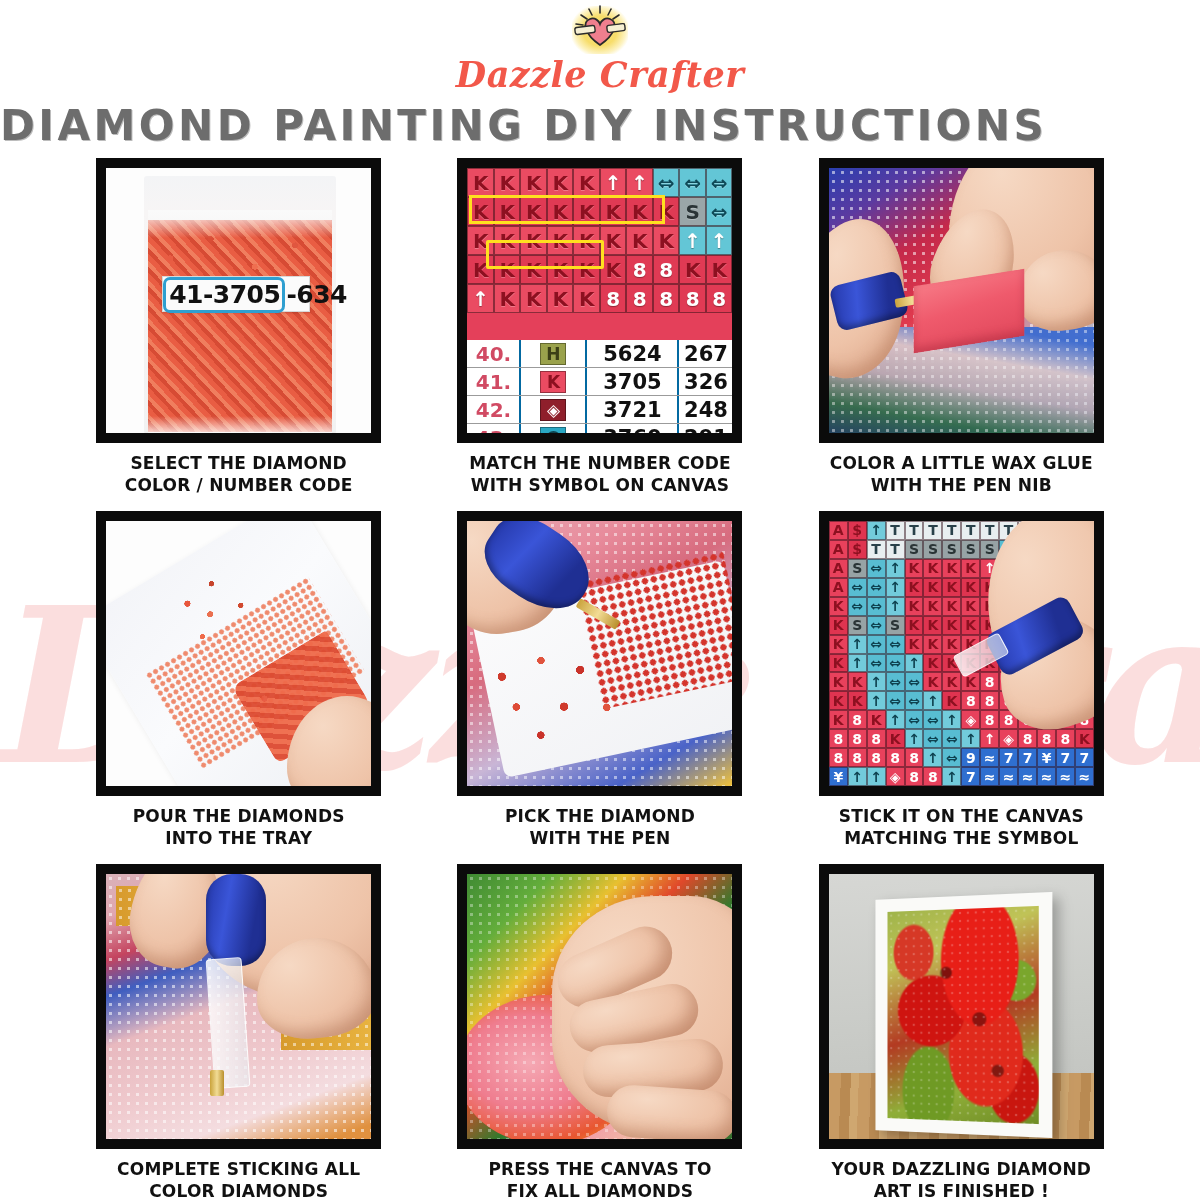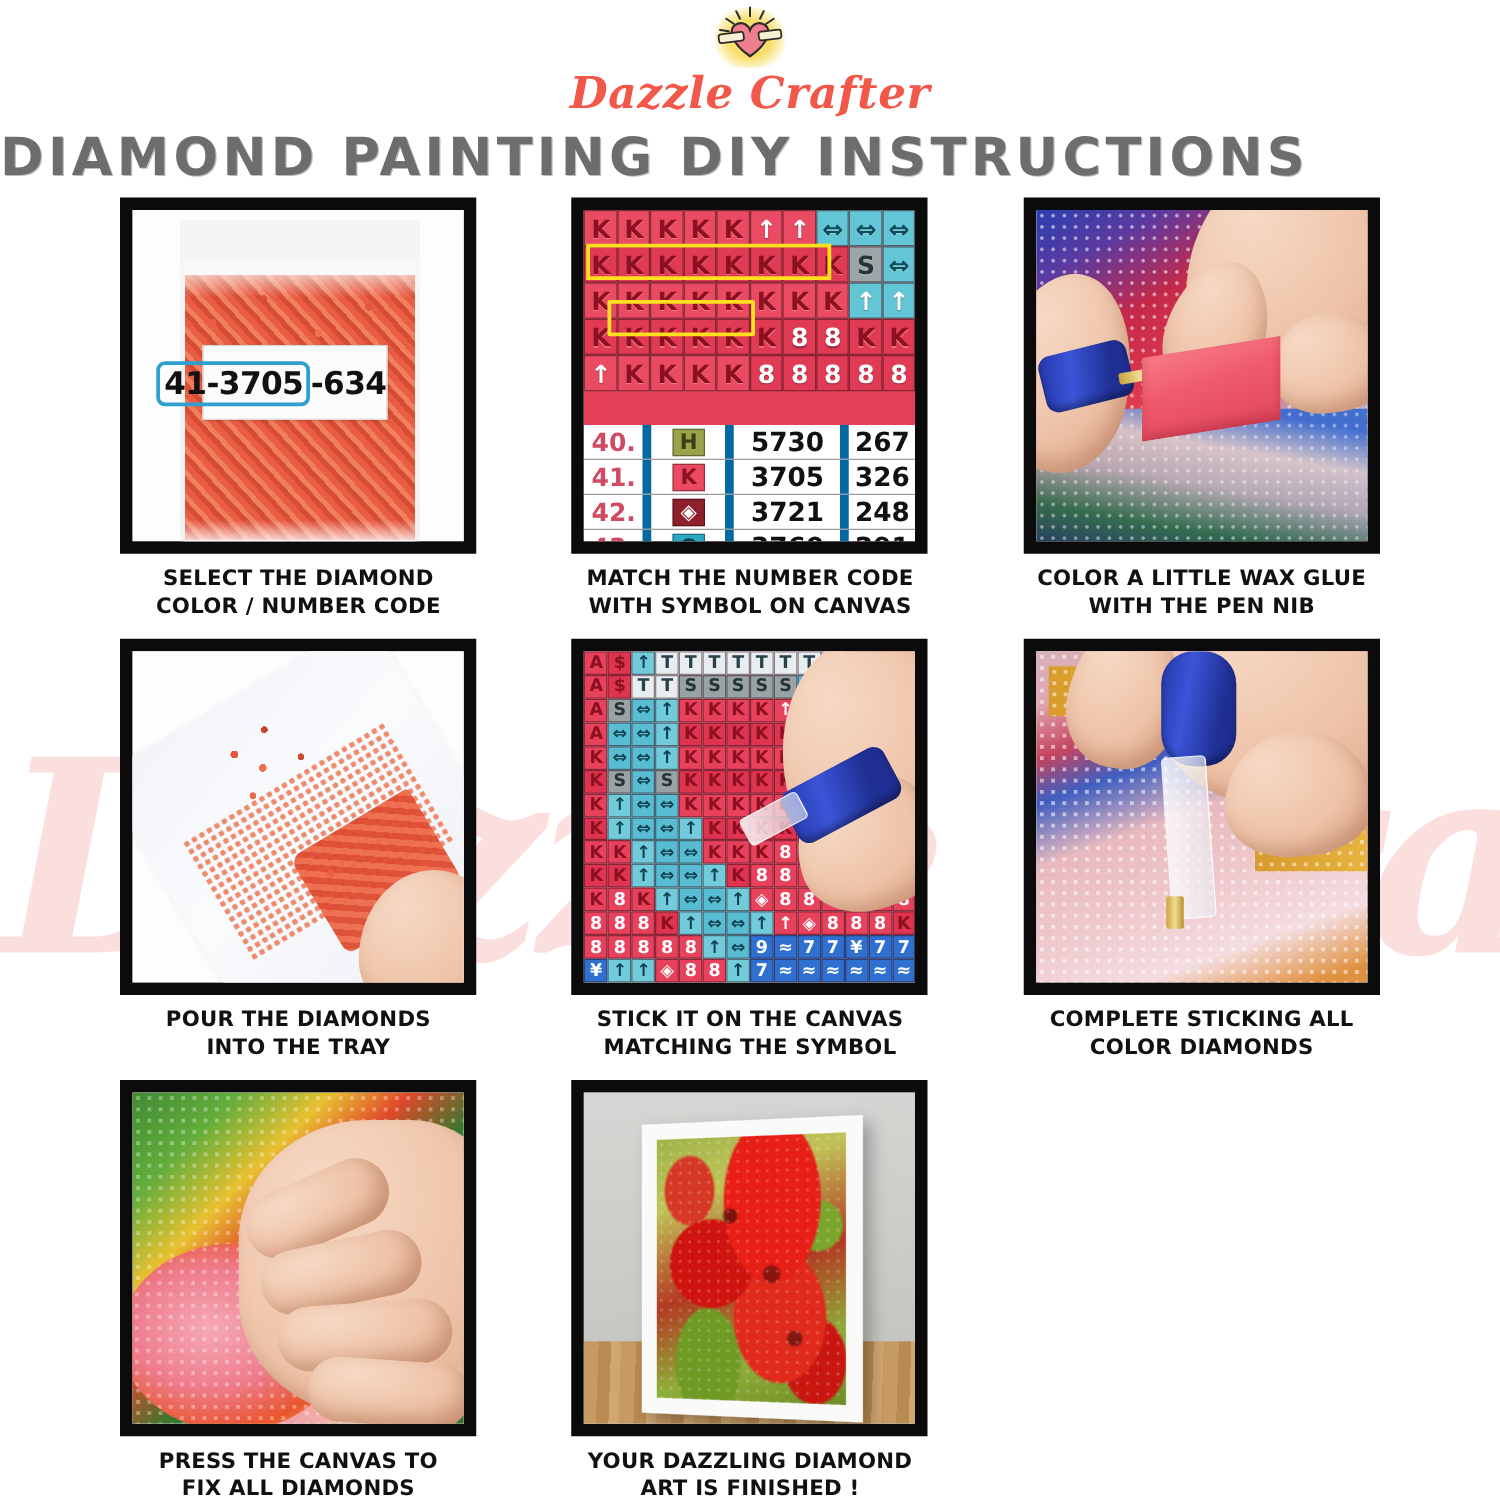--- a/index.html
+++ b/index.html
@@ -121,24 +121,24 @@
   .bag-fade-top {
     position:absolute; left:42px; top:42px; width:184px; height:28px;
     background: linear-gradient(180deg,#fafafa,rgba(250,250,250,0));
   }
   .bag-fade-bot {
     position:absolute; left:42px; top:248px; width:184px; height:22px;
     background: linear-gradient(0deg,#fdfdfd,rgba(253,253,253,0));
   }
   .label-card {
     position: absolute; left: 56px; top: 108px;
-    width: 148px; height: 60px;
+    width: 148px; height: 36px;
     background: #fbfbfb;
     border: 1px solid #d8d8d8;
-    display: flex; align-items: center; justify-content: flex-end;
+    display: flex; align-items: center; justify-content: flex-start;
     box-shadow: 0 1px 2px rgba(0,0,0,.15);
   }
   .label-text {
     font-family: "DejaVu Sans", sans-serif;
     font-weight: bold; font-size: 25px; color: #111;
     letter-spacing: -.5px; white-space: nowrap;
   }
   .code-hl {
     border: 3px solid #2f9fd0; border-radius: 7px;
     padding: 0 2px 1px 3px; margin-right: 1px;
@@ -174,21 +174,21 @@
     background:#fff;
   }
   .lrow {
     display:grid;
     grid-template-columns: 54px 66px 92px 1fr;
     height: 28px; align-items:stretch;
     border-bottom: 1px solid #9b9b9b;
   }
   .lcell {
     display:flex; align-items:center; justify-content:center;
-    border-right: 7px solid #0369a1;
+    border-right: 2px solid #0369a1;
     font-family:"DejaVu Sans", sans-serif;
     font-weight:bold; font-size:21px; color:#111;
   }
   .lno { color:#d14a63; font-size:20px; }
   .lsym { }
   .chip {
     width:26px; height:22px;
     display:flex; align-items:center; justify-content:center;
     font-size:17px; font-weight:bold;
     border:1px solid rgba(0,0,0,.35);
@@ -517,21 +517,21 @@
                 <div class="c red2 w">8</div>
                 <div class="c red2 w">8</div>
               </div>
             <div class="hl-box"></div>
             <div class="legend">
                 <div class="lrow">
                   <div class="lcell lno">40.</div>
                   <div class="lcell lsym">
                     <span class="chip h">H</span>
                   </div>
-                  <div class="lcell">5730</div>
+                  <div class="lcell">5624</div>
                   <div class="lcell" style="border-right: none;">267</div>
                 </div>
                 <div class="lrow">
                   <div class="lcell lno">41.</div>
                   <div class="lcell lsym">
                     <span class="chip k">K</span>
                   </div>
                   <div class="lcell">3705</div>
                   <div class="lcell" style="border-right: none;">326</div>
                 </div>
@@ -586,20 +586,35 @@
           <div class="tray-rows"></div>
           <div class="tray-pile"></div>
           <div class="tray-stray"></div>
           <div class="hand" style="right:-36px;bottom:-30px;width:120px;height:120px;"></div>
         </div>
       </div>
       <div class="caption">POUR THE DIAMONDS
 INTO THE TRAY</div>
     </div>
 
+    <div class="cell">
+      <div class="photo">
+        <div class="inner">
+          <div class="p5-bg"></div>
+          <div class="p5-tray"></div>
+          <div class="p5-rows"></div>
+          <div class="p5-loose"></div>
+          <div class="hand" style="left:-26px;top:-18px;width:120px;height:130px;transform:rotate(-10deg);"></div>
+          <div class="pen-blue" style="left:16px;top:6px;width:110px;height:74px;transform:rotate(34deg);border-radius:40% 48% 48% 40%;"></div>
+          <div class="nib" style="left:108px;top:88px;width:46px;height:10px;transform:rotate(30deg);"></div>
+        </div>
+      </div>
+      <div class="caption">PICK THE DIAMOND
+WITH THE PEN</div>
+    </div>
 
     <div class="cell">
       <div class="photo">
         <div class="inner">
           <div class="p6-grid">
               <div class="g r">A</div>
               <div class="g r2">$</div>
               <div class="g cy2">↑</div>
               <div class="g wt">T</div>
               <div class="g wt">T</div>

